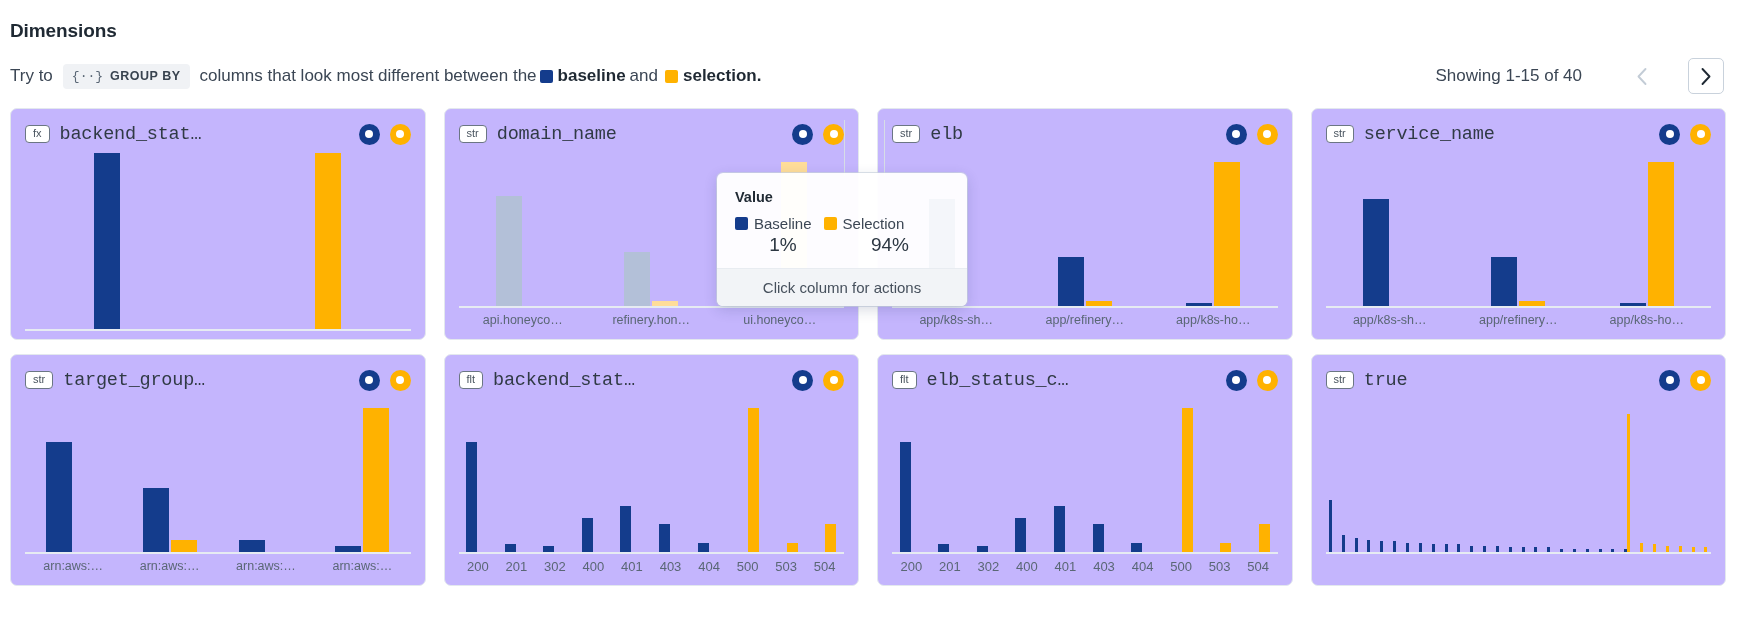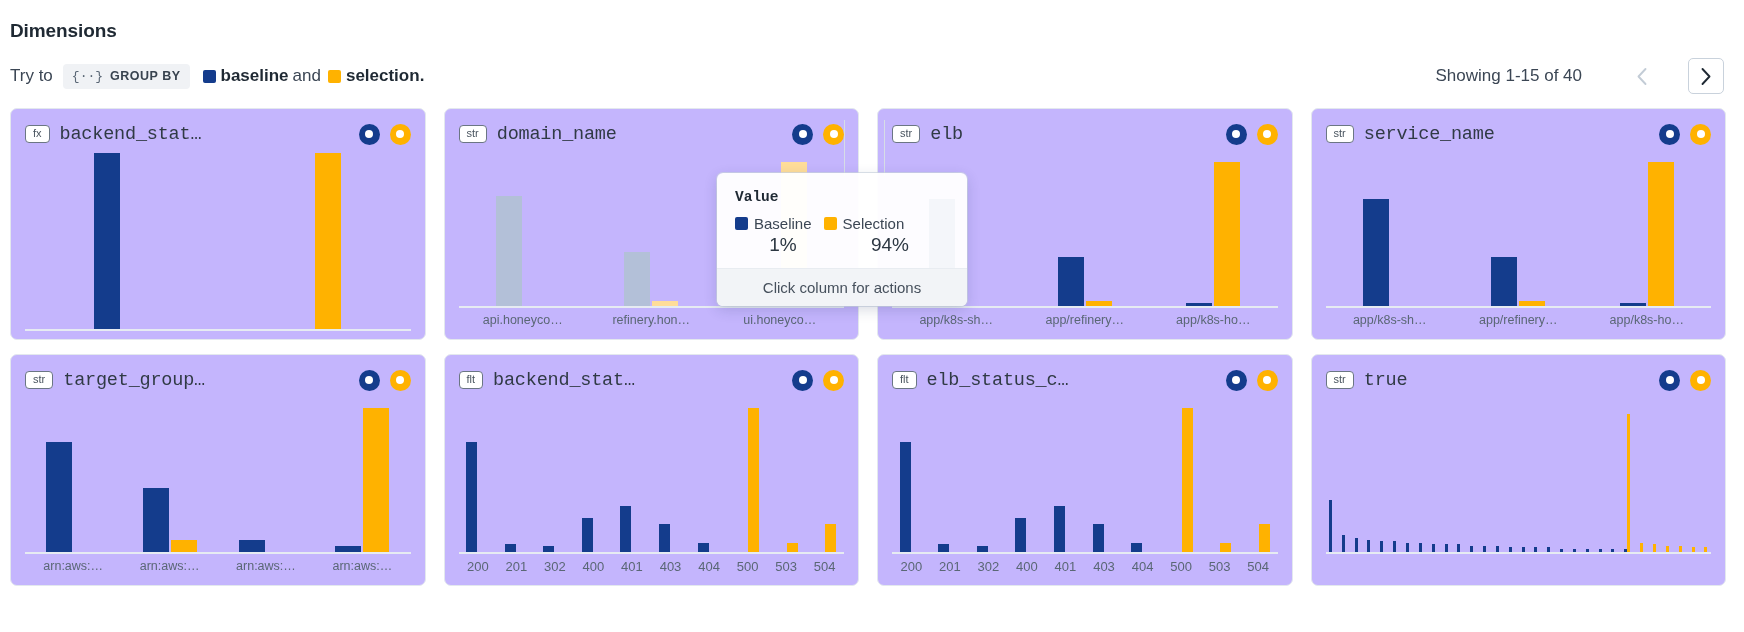--- a/index.html
+++ b/index.html
@@ -138,21 +138,21 @@
     position: absolute;
     left: 717px; top: 173px;
     width: 250px;
     background: rgba(255,255,255,0.955);
     border-radius: 6px;
     box-shadow: 0 4px 14px rgba(20,40,80,0.16), 0 0 0 1px rgba(210,218,228,0.7);
     overflow: hidden;
     z-index: 40;
   }
   .tt-body { padding: 16px 18px 12px 18px; }
-  .tt-label { font-size: 14.5px; font-weight: bold; color: #1f2933; font-family: Liberation Mono, monospace; }
+  .tt-label { font-size: 14.5px; font-weight: bold; color: #1f2933; }
   .tt-value {
     font-family: "Liberation Mono", monospace;
     font-size: 19px; color: #2c3742; margin-top: 2px;
     white-space: nowrap;
   }
   .tt-legend {
     display: flex; align-items: center; gap: 6px;
     margin-top: 10px; font-size: 15px; color: #3b4654;
   }
   .tt-legend .sq { width: 13px; height: 13px; border-radius: 2px; }
@@ -186,20 +186,21 @@
 
   <div class="section-title">Dimensions</div>
 
   <div class="subhead-row">
     <div class="subhead-left">
       <span class="try-to">Try to</span>
       <span class="groupby-chip">
         <span class="braces">{··}</span>
         <span class="gb-label">GROUP BY</span>
       </span>
+      <span>columns that look most different between the</span>
       <span class="legend-sq sq-blue"></span>
       <span class="strong">baseline</span>
       <span style="margin:0 4px">and</span>
       <span class="legend-sq sq-orange"></span>
       <span class="strong">selection</span>
       <span class="strong">.</span>
     </div>
 
     <div class="subhead-right">
       <span class="showing-text">Showing 1-15 of 40</span>

